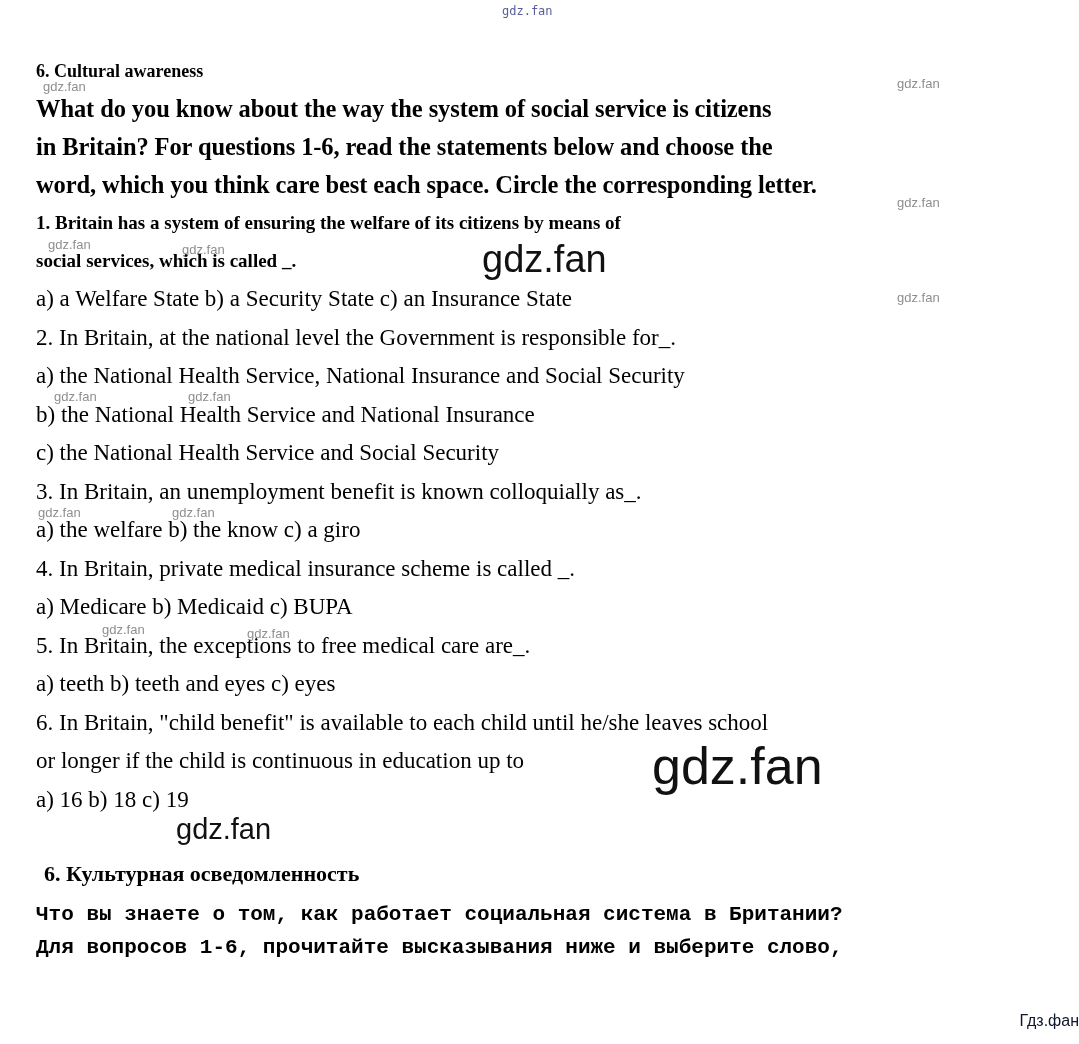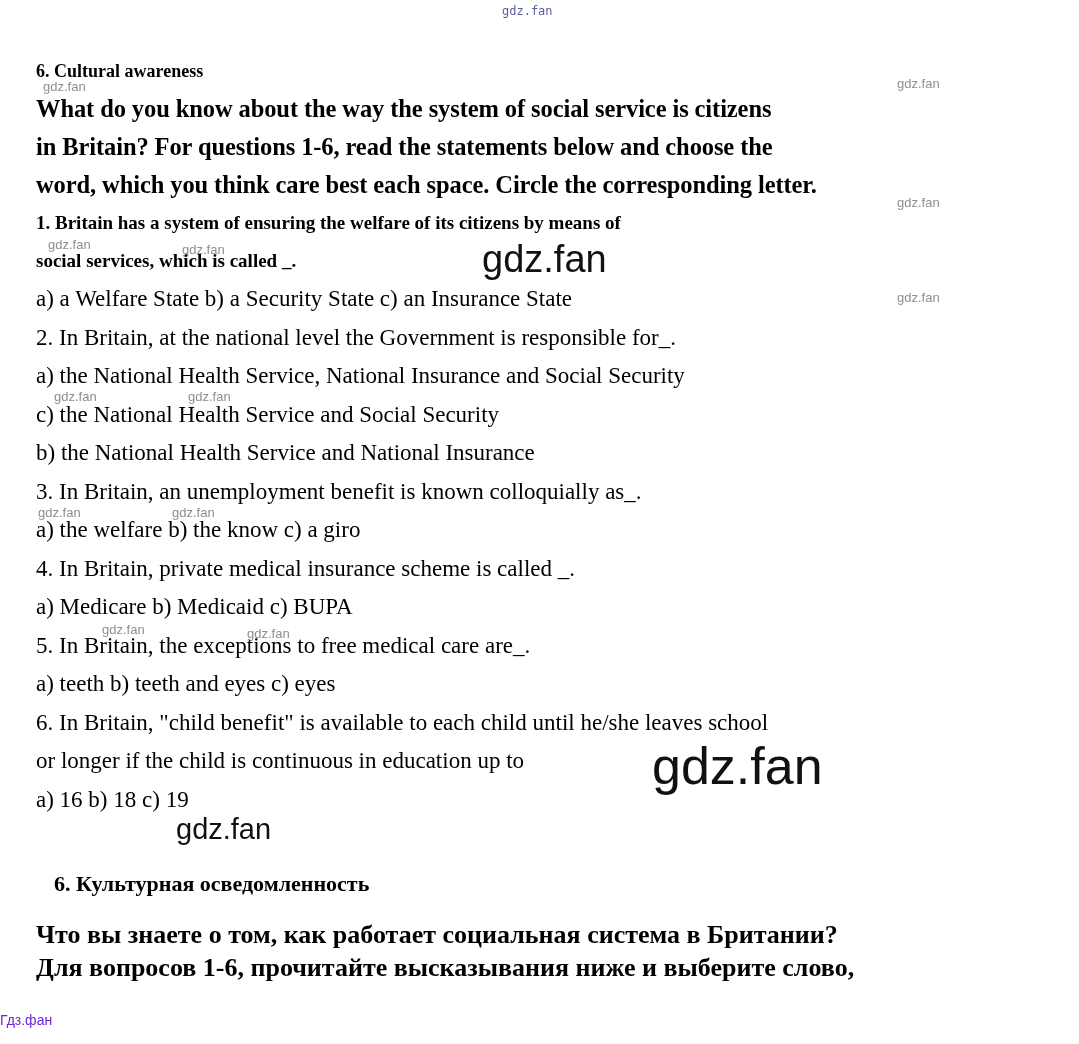--- a/index.html
+++ b/index.html
@@ -49,28 +49,29 @@
   .line {
     font-size: 23px;
     line-height: 38.5px;
     margin: 0;
     white-space: pre-wrap;
   }
   .ru-head {
     font-weight: bold;
     font-size: 22px;
     line-height: 33px;
-    margin: 18px;
+    margin: 8px;
   }
   .ru-body {
     font-weight: bold;
-    font-size: 26px;
+    font-size: 21px;
     line-height: 33px;
     margin: 0;
     text-align: justify;
+    font-family: Liberation Mono, monospace;
   }
   .gap-lg { height: 30px; }
 
   
   .wm {
     position: absolute;
     color: #3b3f8c;
     font-family: "DejaVu Sans Mono", monospace;
     font-size: 12px;
     opacity: 0.85;
@@ -90,24 +91,24 @@
     position: absolute;
     color: #111111;
     font-family: "Liberation Sans", sans-serif;
     pointer-events: none;
     white-space: nowrap;
   }
   .wm-footer {
     position: absolute;
     left: 0;
     right: 0;
-    text-align: left;
+    text-align: right;
     font-family: "Liberation Sans", sans-serif;
-    font-size: 14px;
-    color: #6d28d9;
+    font-size: 16px;
+    color: #0f172a;
   }
 </style>
 </head>
 <body>
 
 <div class="page">
 
   <span class="wm" style="left:502px; top:4px;">gdz.fan</span>
   <span class="wm-grey" style="left:43px; top:79px;">gdz.fan</span>
   <span class="wm-grey" style="left:897px; top:76px;">gdz.fan</span>
@@ -133,22 +134,22 @@
     <p class="intro">What do you know about the way the system of social service is citizens</p>
     <p class="intro">in Britain? For questions 1-6, read the statements below and choose the</p>
     <p class="intro">word, which you think care best each space. Circle the corresponding letter.</p>
 
     <p class="q-bold">1. Britain has a system of ensuring the welfare of its citizens by means of</p>
     <p class="q-bold">social services, which is called _.</p>
     <p class="line">a) a Welfare State b) a Security State c) an Insurance State</p>
 
     <p class="line">2. In Britain, at the national level the Government is responsible for_.</p>
     <p class="line">a) the National Health Service, National Insurance and Social Security</p>
+    <p class="line">b) the National Health Service and National Insurance</p>
     <p class="line">c) the National Health Service and Social Security</p>
-    <p class="line">b) the National Health Service and National Insurance</p>
 
     <p class="line">3. In Britain, an unemployment benefit is known colloquially as_.</p>
     <p class="line">a) the welfare b) the know c) a giro</p>
 
     <p class="line">4. In Britain, private medical insurance scheme is called _.</p>
     <p class="line">a) Medicare b) Medicaid c) BUPA</p>
 
     <p class="line">5. In Britain, the exceptions to free medical care are_.</p>
     <p class="line">a) teeth b) teeth and eyes c) eyes</p>
 

